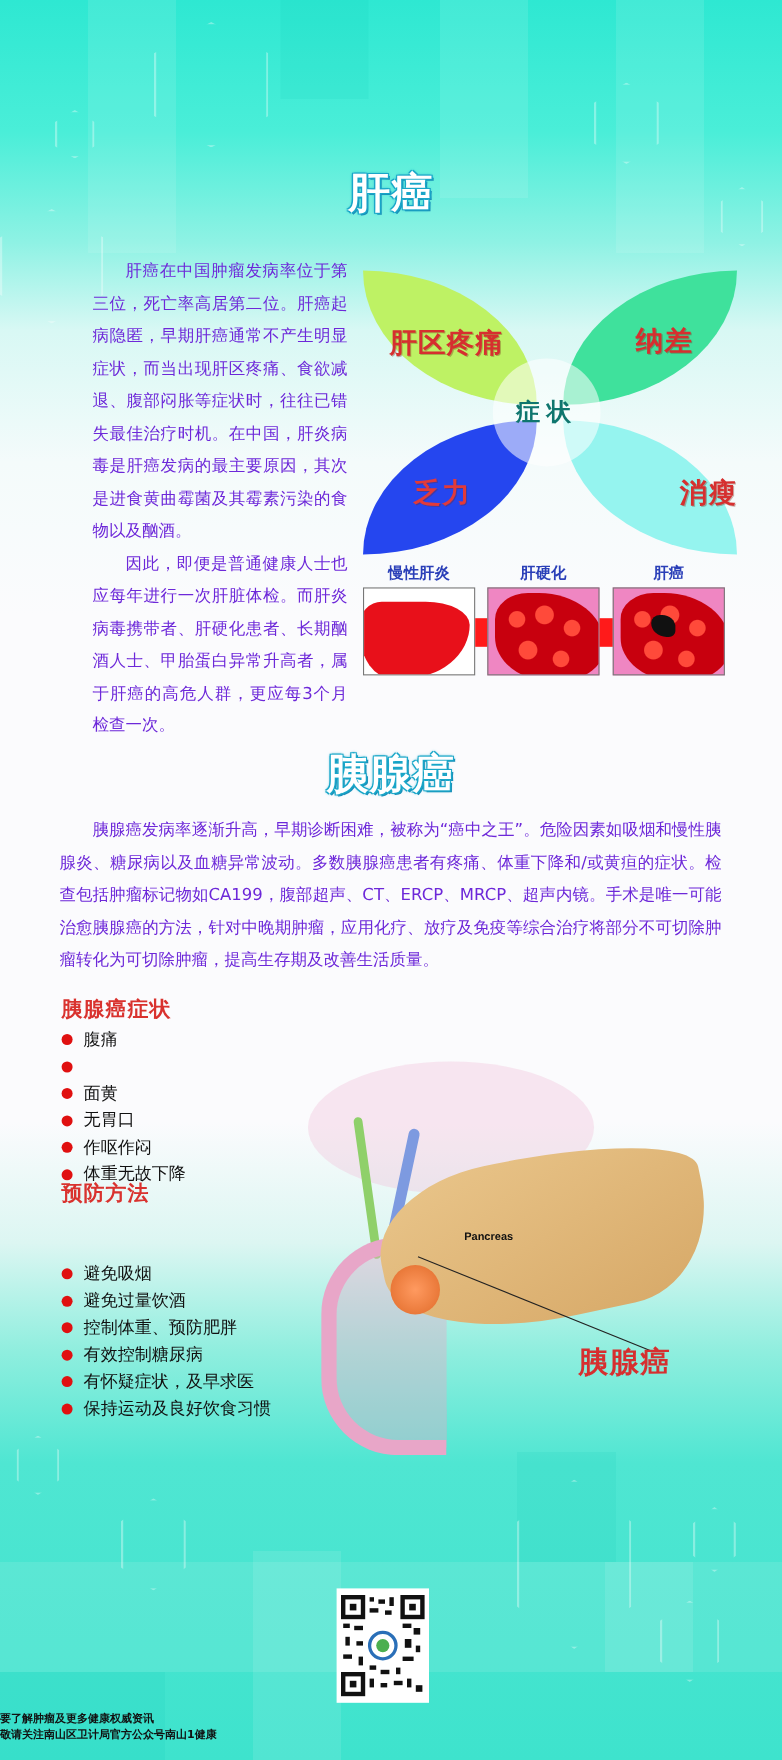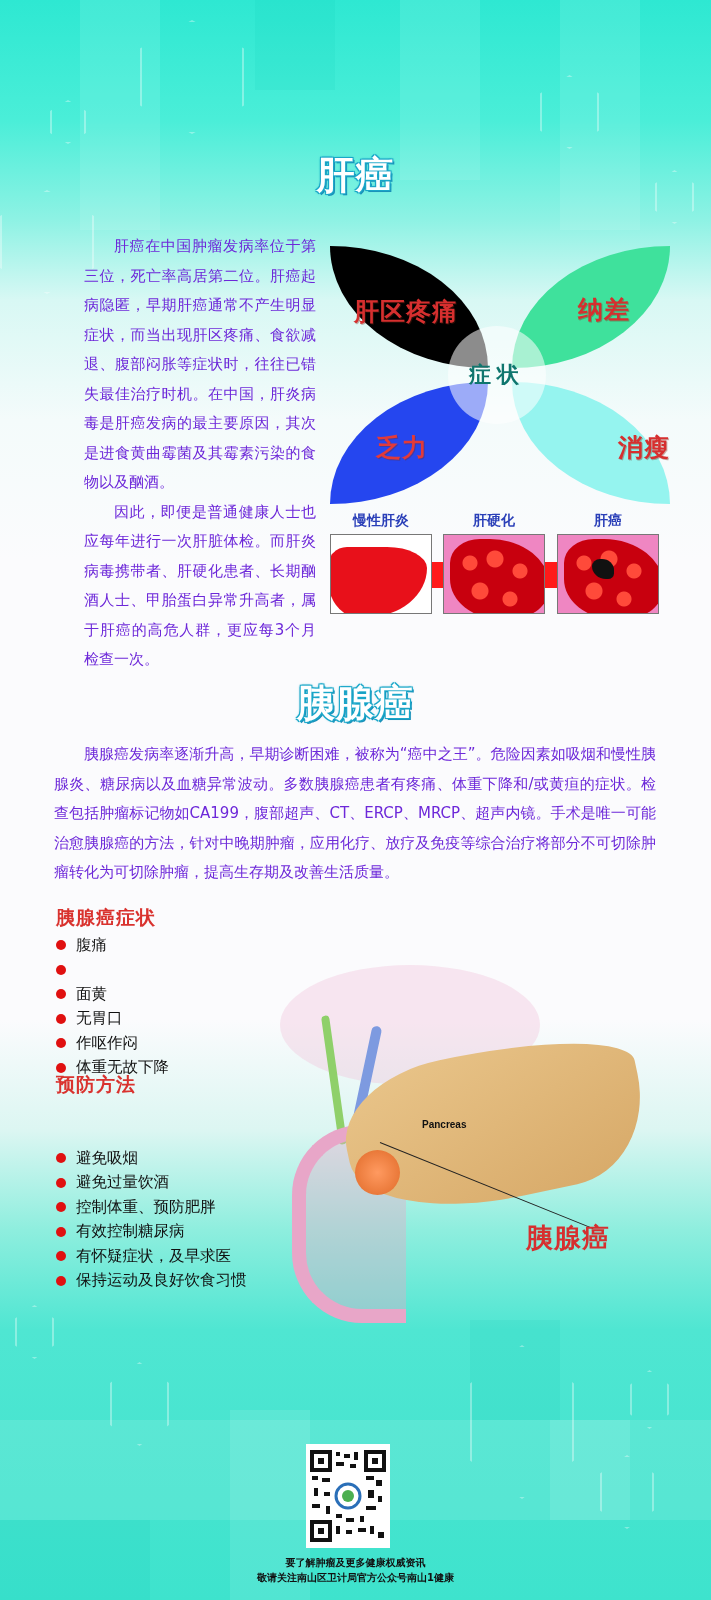--- a/index.html
+++ b/index.html
@@ -21,21 +21,21 @@
     font-weight: bold; color: #ffffff; letter-spacing: 1px;
     text-shadow: 0 0 2px #1aa7c9, 0 0 3px #1aa7c9, 1px 1px 0 #1aa7c9, -1px -1px 0 #1aa7c9, 1px -1px 0 #1aa7c9, -1px 1px 0 #1aa7c9, 2px 2px 0 #1d8fb8;
   }
   .para { position: absolute; color: #6d28d9; font-size: 15px; line-height: 29.5px; text-align: justify; }
   .para p { margin: 0; text-indent: 2em; }
 
   
   .flower { position: absolute; left: 330px; top: 246px; width: 340px; height: 258px; }
   .petal { position: absolute; width: 158px; height: 122px; display: flex; align-items: center; justify-content: center;
     font-weight: bold; color: #d62f2f; font-size: 25px; letter-spacing: 1px; text-shadow: 1px 1px 0 rgba(120,40,20,0.35); }
-  .petal.tl { left: 0; top: 0; background: #000000; border-radius: 0 100% 0 100% / 0 100% 0 100%; border-top-left-radius: 0; border-top-right-radius: 100%; border-bottom-left-radius: 100%; border-bottom-right-radius: 0; }
+  .petal.tl { left: 0; top: 0; background: #bef264; border-radius: 0 100% 0 100% / 0 100% 0 100%; border-top-left-radius: 0; border-top-right-radius: 100%; border-bottom-left-radius: 100%; border-bottom-right-radius: 0; }
   .petal.tr { right: 0; top: 0; background: #3fe19c; border-top-left-radius: 100%; border-top-right-radius: 0; border-bottom-left-radius: 0; border-bottom-right-radius: 100%; }
   .petal.bl { left: 0; bottom: 0; background: #2546ef; border-top-left-radius: 100%; border-top-right-radius: 0; border-bottom-left-radius: 0; border-bottom-right-radius: 100%; }
   .petal.br { right: 0; bottom: 0; background: #95f4ef; border-top-left-radius: 0; border-top-right-radius: 100%; border-bottom-left-radius: 100%; border-bottom-right-radius: 0; justify-content: flex-end; }
   .petal.tl span { margin-right: 6px; margin-top: 8px; }
   .petal.tr span { margin-left: 26px; margin-top: 4px; }
   .petal.bl span { margin-right: 14px; margin-top: 8px; }
   .petal.br span { margin-left: 30px; margin-top: 8px; }
   .petal.bl span { color: #e23a3a; }
   .flower-center { position: absolute; left: 118px; top: 80px; width: 98px; height: 98px; border-radius: 50%;
     background: rgba(255,255,255,0.55); display: flex; align-items: center; justify-content: center;
@@ -55,21 +55,21 @@
       radial-gradient(circle at 70% 40%, #ff4a3a 0 7px, transparent 8px),
       radial-gradient(circle at 30% 65%, #ff4a3a 0 8px, transparent 9px),
       radial-gradient(circle at 60% 75%, #ff4a3a 0 7px, transparent 8px),
       #c8000e; border-radius: 30% 60% 40% 50%; }
 
   .bullet-head { position: absolute; font-weight: bold; color: #d9322e; font-size: 19px; letter-spacing: 1px; }
   .bullets { position: absolute; margin: 0; padding: 0; list-style: none; }
   .bullets li { display: flex; align-items: center; font-size: 15.5px; color: #111; height: 24.5px; }
   .dot { width: 10px; height: 10px; border-radius: 50%; background: #e01010; margin-right: 10px; flex: none; }
 
-  .footer-text { position: absolute; left: 0; width: 711px; text-align: center; font-size: 10px; font-weight: bold; color: #111; line-height: 15px; }
+  .footer-text { position: absolute; left: 0; width: 711px; font-size: 10px; font-weight: bold; color: #111; line-height: 15px; }
 </style>
 </head>
 <body>
 
 <div>
   <div class="tile" style="left:80px;top:0;width:80px;height:230px;"></div>
   <div class="tile dark" style="left:255px;top:0;width:80px;height:90px;"></div>
   <div class="tile" style="left:400px;top:0;width:80px;height:180px;"></div>
   <div class="tile" style="left:560px;top:0;width:80px;height:230px;"></div>
   <div class="hex" style="left:140px;top:20px;width:100px;height:110px;"></div>

